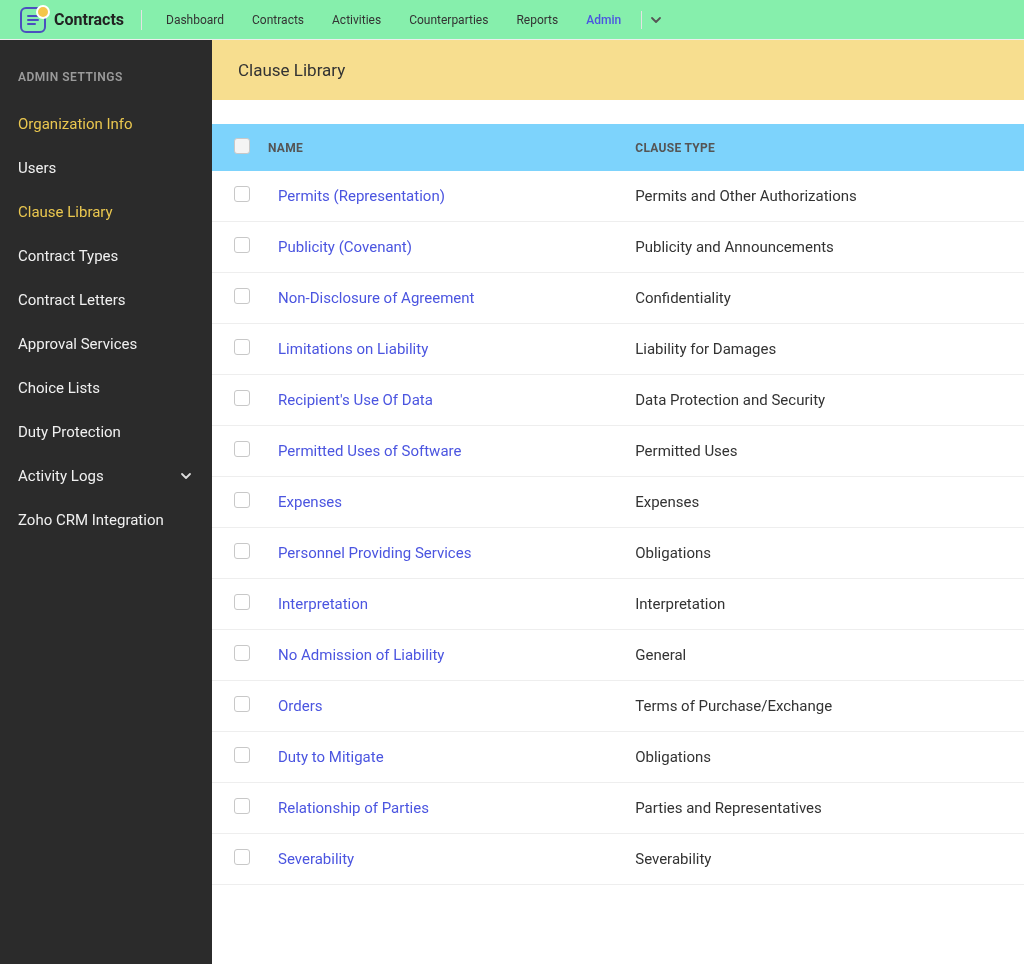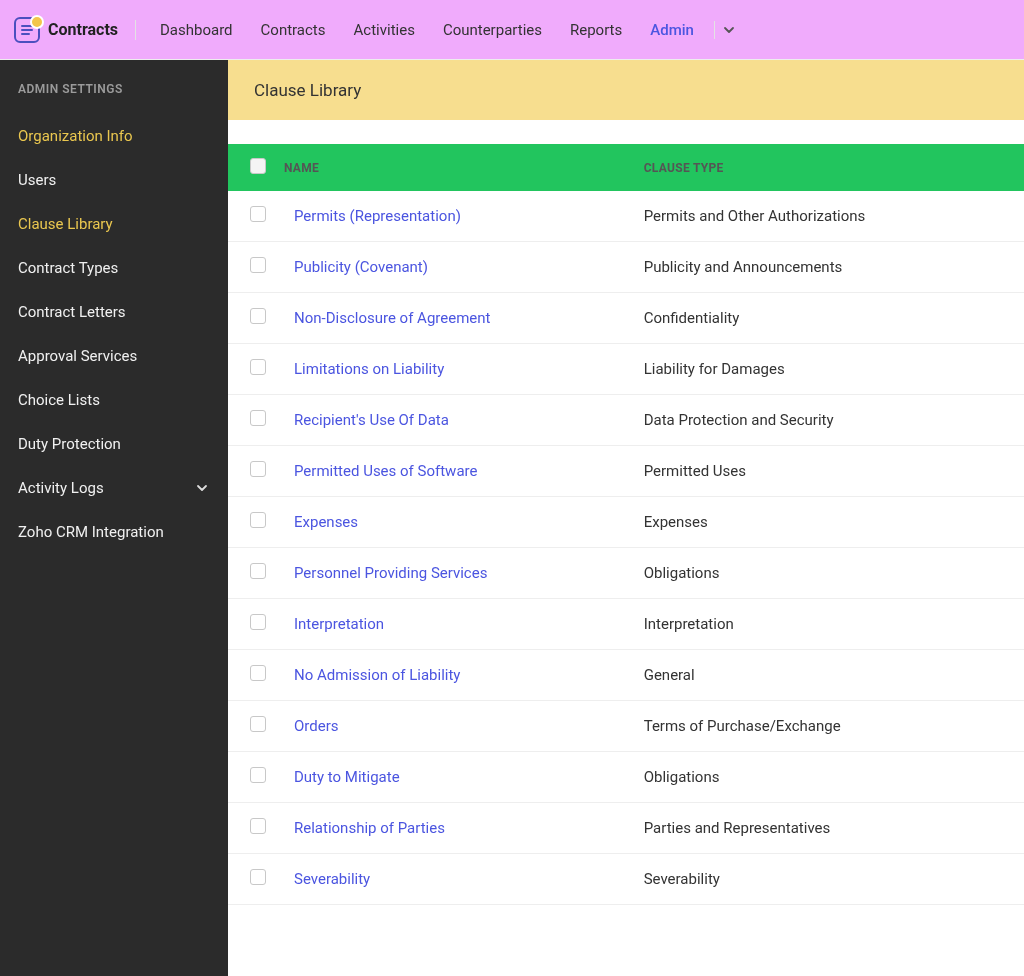--- a/index.html
+++ b/index.html
@@ -8,26 +8,26 @@
     font-size: 14px;
     color: #333;
     background: #fff;
     width: 1024px;
     height: 976px;
     overflow: hidden;
   }
 
   
   .topnav {
-    height: 60px;
-    display: flex;
-    align-items: center;
-    padding: 0 14px;
+    height: 40px;
+    display: flex;
+    align-items: center;
+    padding: 0 20px;
     border-bottom: 1px solid #eee;
-    background: #f0abfc;
+    background: #86efac;
   }
   .brand {
     display: flex;
     align-items: center;
     gap: 8px;
     padding-right: 18px;
     margin-right: 10px;
     position: relative;
   }
   .brand::after {
@@ -63,21 +63,21 @@
   }
   .brand-name {
     font-weight: 700;
     font-size: 16px;
     color: #222;
   }
   .nav-links { display: flex; align-items: center; gap: 0; }
   .nav-link {
     padding: 8px 14px;
     color: #333;
-    font-size: 15px;
+    font-size: 12px;
     cursor: pointer;
   }
   .nav-link.active { color: #4b55e0; font-weight: 500; }
   .nav-divider {
     width: 1px;
     height: 18px;
     background: #e3e3e3;
     margin: 0 6px;
   }
   .chev {
@@ -87,24 +87,24 @@
     align-items: center;
     justify-content: center;
     color: #555;
     cursor: pointer;
   }
 
   
   .layout { display: flex; height: calc(100% - 52px); }
 
   .sidebar {
-    width: 228px;
+    width: 212px;
     background: #2b2b2b;
     color: #ccc;
-    padding-top: 16px;
+    padding-top: 24px;
     flex-shrink: 0;
   }
   .side-head {
     font-size: 12px;
     letter-spacing: 0.5px;
     color: #9b9b9b;
     font-weight: 600;
     padding: 6px 18px 18px;
   }
   .side-item {
@@ -131,21 +131,21 @@
     font-size: 17px;
     color: #333;
   }
 
   .table-wrap {
     flex: 1;
     overflow: auto;
     padding: 24px 0 0 0;
   }
   table { width: 100%; border-collapse: collapse; }
-  thead tr { background: #22c55e; }
+  thead tr { background: #7dd3fc; }
   th {
     text-align: left;
     font-size: 12px;
     font-weight: 700;
     letter-spacing: 0.3px;
     color: #555;
     padding: 14px 10px;
   }
   th.col-check { width: 56px; padding-left: 22px; }
   th.col-name { padding-left: 0; }

